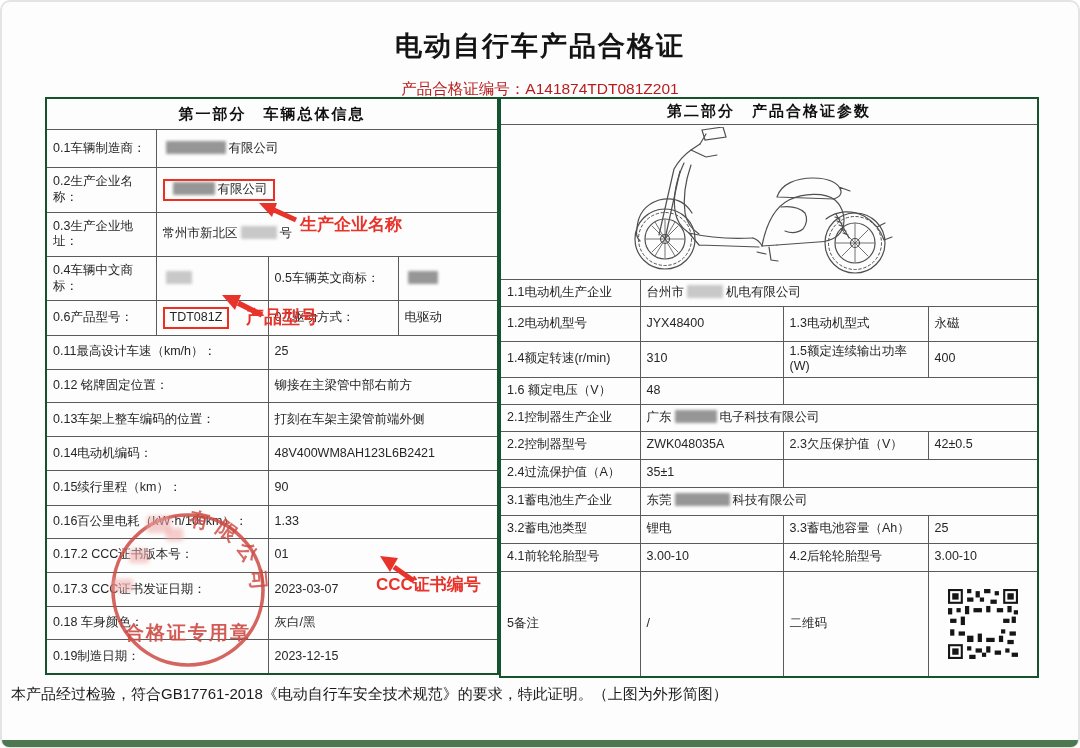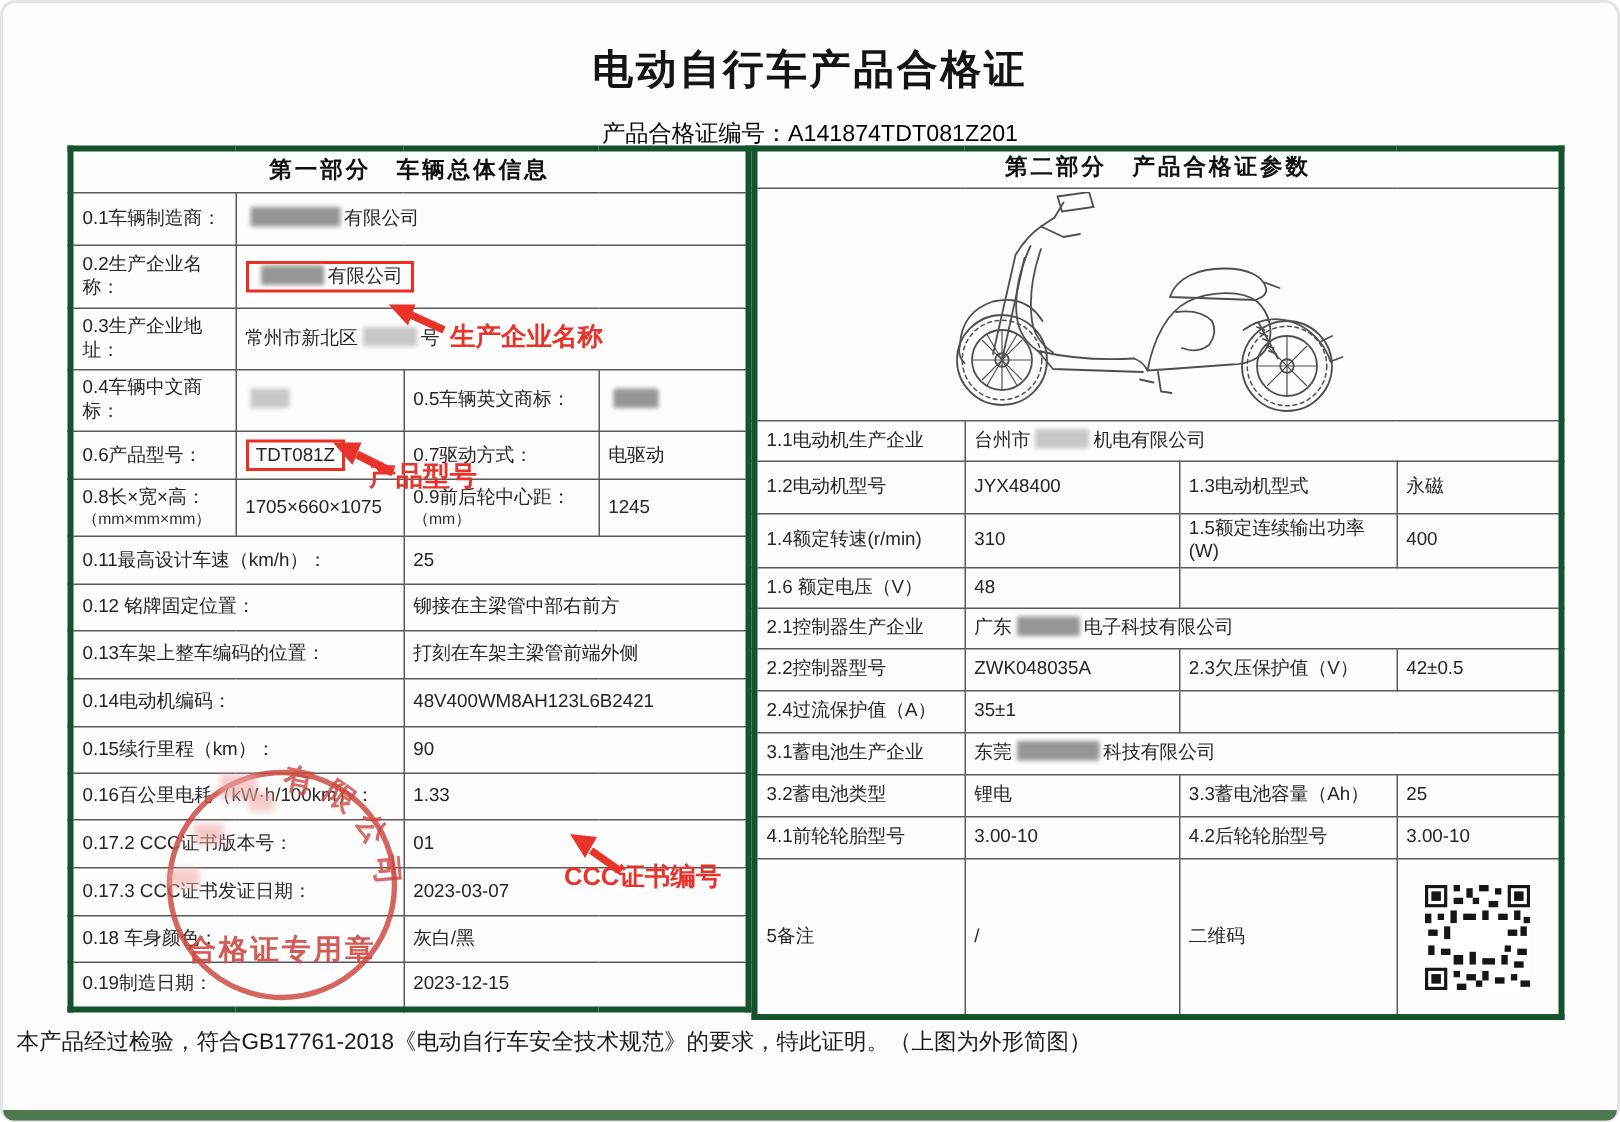--- a/index.html
+++ b/index.html
@@ -19,32 +19,32 @@
     position:absolute; left:2px; right:2px; bottom:1px; height:7px;
     background:#4e7950; border-radius:0 0 8px 8px;
   }
   .doc-title {
     position:absolute; top:28px; left:0; width:100%;
     text-align:center; font-size:27px; font-weight:bold; color:#141414;
     letter-spacing:2px;
   }
   .cert-line {
     position:absolute; top:79px; left:0; width:100%;
-    text-align:center; font-size:15.5px; color:#000000;
+    text-align:center; font-size:15.5px; color:#b91c1c;
   }
   .tables { position:absolute; left:45px; top:97px; width:990px; height:578px; display:flex; z-index:1; }
   table { border-collapse:collapse; table-layout:fixed; height:578px; }
   table.t-left  { width:452px; }
   table.t-right { width:538px; }
   td {
     border:1px solid #5b5b5b; padding:2px 6px;
     font-size:12.5px; color:#262626; vertical-align:middle;
     line-height:1.25; overflow:hidden;
   }
-  table { border:4px solid #14532d; }
+  table { border:2px solid #14532d; }
   td.sec-h {
     text-align:center; font-size:15px; font-weight:bold;
     letter-spacing:2px; color:#101010;
   }
   td.img-cell { text-align:center; vertical-align:middle; padding:2px; }
   .sub { font-size:10.5px; color:#2c2c2c; }
   .redbox { display:inline-block; border:2px solid #ee2e20; padding:1px 5px; }
   .redact {
     display:inline-block; height:13px; width:52px;
     background:#969696; border-radius:1px;
@@ -113,32 +113,20 @@
       <td><span class="redact w30"></span></td>
         </tr>
 
     <tr style="height:28px">
       <td>0.6产品型号：</td>
       <td><span class="redbox"><span>TDT081Z</span></span></td>
       <td>0.7驱动方式：</td>
       <td>电驱动</td>
         </tr>
 
-    <tr style="height:33px">
-      <td>
-            <div>0.8长×宽×高：</div>
-            <div class="sub">（mm×mm×mm）</div>
-          </td>
-      <td>1705×660×1075</td>
-      <td>
-            <div>0.9前后轮中心距：</div>
-            <div class="sub">（mm）</div>
-          </td>
-      <td>1245</td>
-        </tr>
 
     <tr style="height:28px">
           <td colspan="2">0.11最高设计车速（km/h）：</td>
           <td colspan="2">25</td>
         </tr>
     <tr style="height:27px">
           <td colspan="2">0.12 铭牌固定位置：</td>
           <td colspan="2">铆接在主梁管中部右前方</td>
         </tr>
     <tr style="height:28px">

